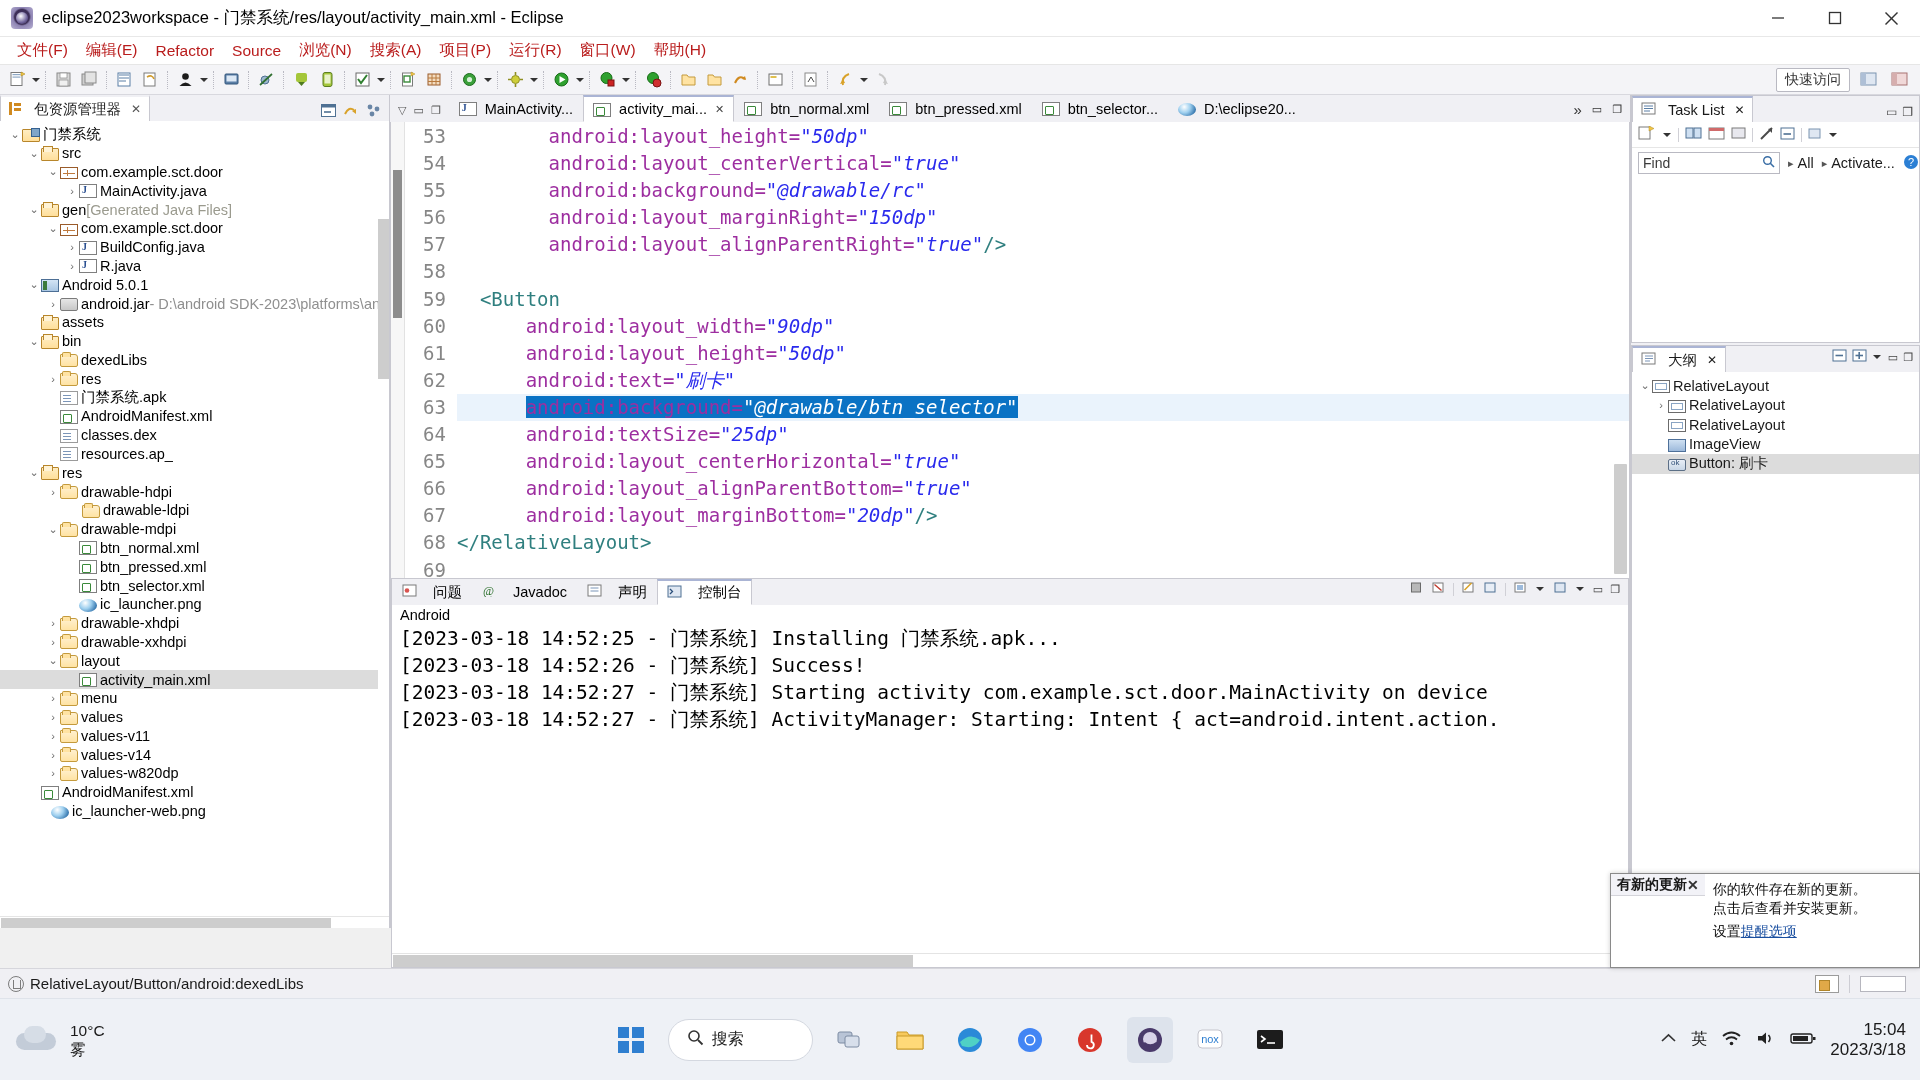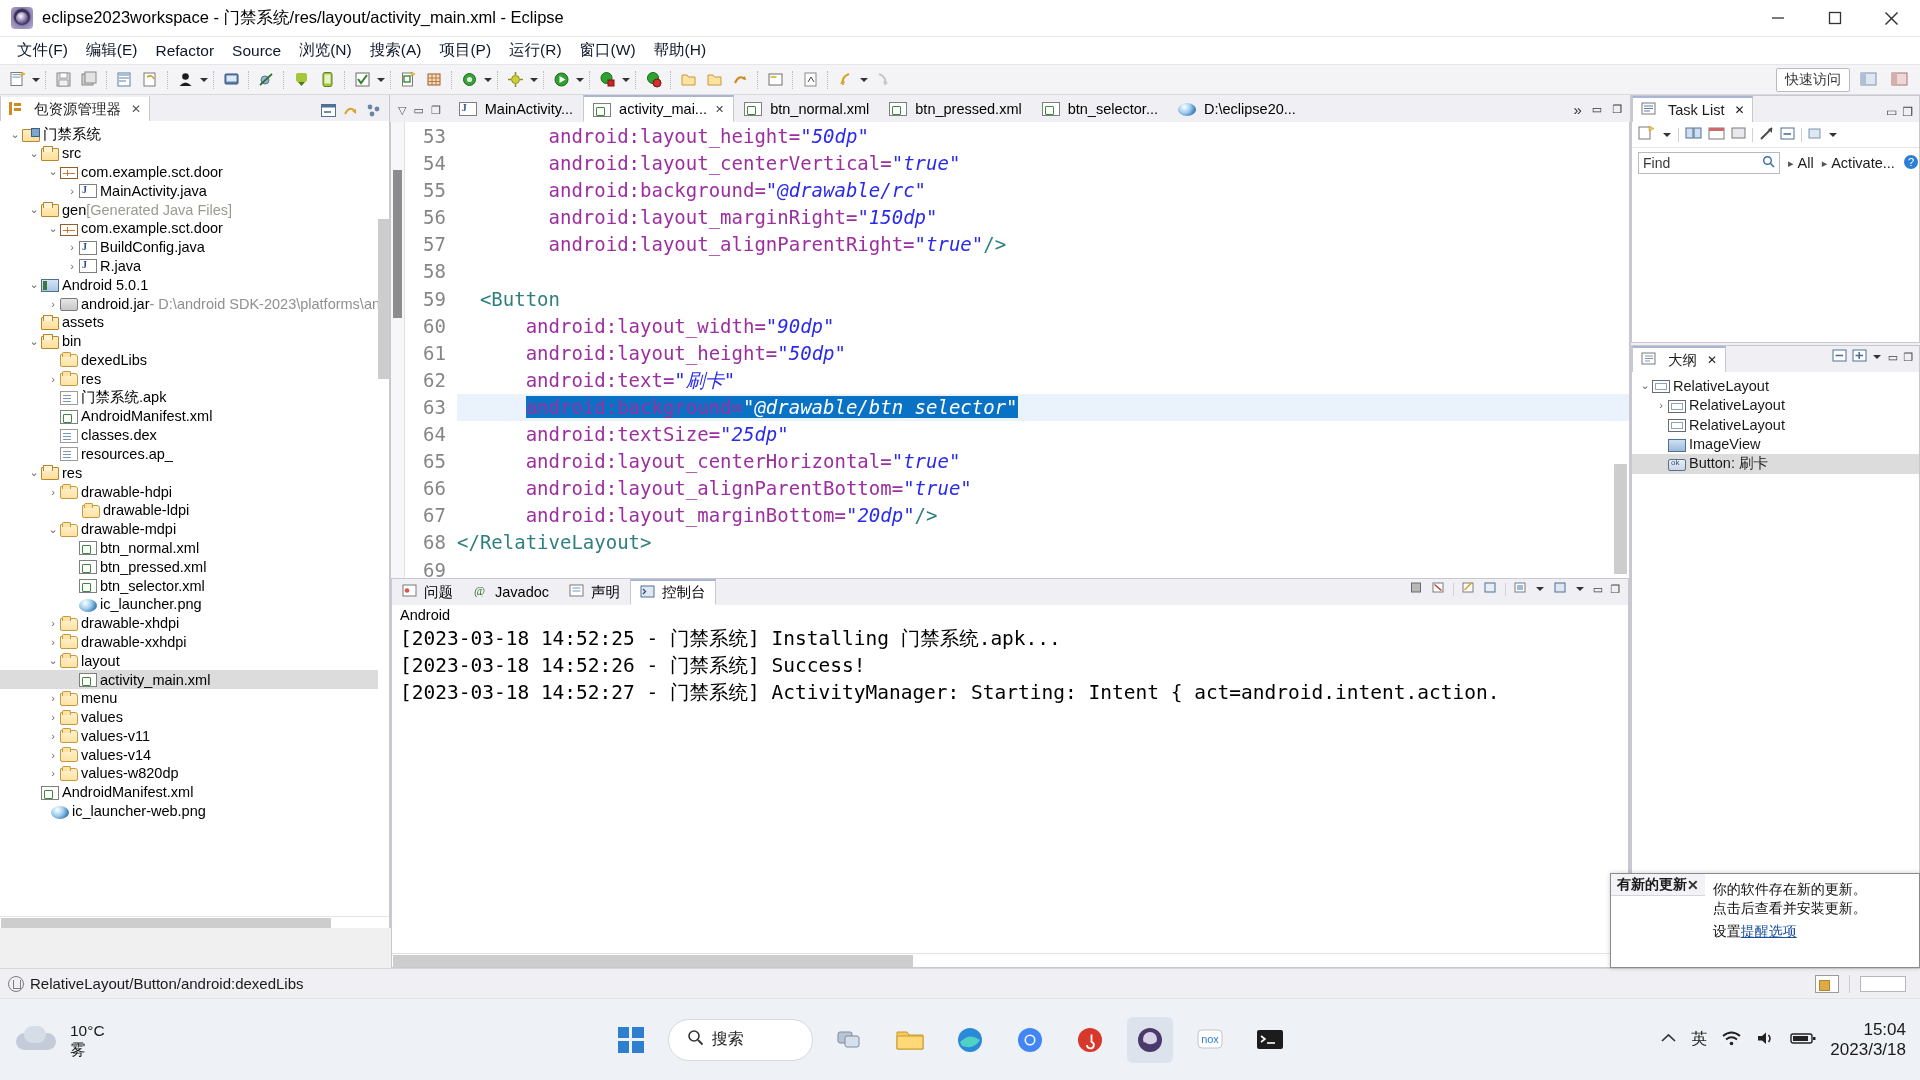--- a/index.html
+++ b/index.html
@@ -31,21 +31,21 @@
   .tb-spacer{flex:1}
   .winbtns{display:flex;height:37px}
   .winbtn{width:57px;height:37px;display:flex;align-items:center;justify-content:center;}
   .winbtn svg{display:block}
 
   
   .menubar {
     height:28px; background:#fff; display:flex; align-items:center;
     padding-left:8px; border-bottom:1px solid #e6e6e6;
   }
-  .menuitem { font-size:15.5px; padding:3px 9px; color:#0f172a; cursor:default; }
+  .menuitem { font-size:15.5px; padding:3px 9px; color:#b91c1c; cursor:default; }
 
   
   .toolbar {
     height:30px; background:#f4f4f7; display:flex; align-items:center;
     border-bottom:1px solid #d8d8de; padding-left:4px; position:relative;
   }
   .tbtn { width:24px;height:24px;display:flex;align-items:center;justify-content:center;margin:0 1px; }
   .tsep { width:1px;height:18px;background:#ccccd4;margin:0 4px;
           border-left:1px dotted #b9b9c2; background:transparent;}
   .tarrow { width:11px;height:24px;display:flex;align-items:center;justify-content:center;}
@@ -159,21 +159,21 @@
   .i-rl{width:14px;height:13px;margin-top:2px;background:#fff;border:1px solid #6b6b6b;}
   .i-rl::after{content:"";position:absolute;inset:2px;border:1px solid #8aa5c4;}
   .i-iv{width:14px;height:13px;margin-top:2px;background:linear-gradient(#cfe0f2,#9dbadb);border:1px solid #4e7099;}
   .i-btn{width:16px;height:12px;margin-top:3px;background:linear-gradient(#e8eef6,#c8d6e6);border:1px solid #5c6f86;border-radius:2px;}
   .i-btn::after{content:"ok";position:absolute;left:2px;top:-2px;font-size:8px;color:#33527a;font-family:"Liberation Sans",sans-serif;}
   .consolewrap{
     position:absolute; left:391px; right:291px; top:578px; bottom:112px;
     background:#fff;border:1px solid #c8c8d0;display:flex;flex-direction:column;
   }
   .ctabbar{height:26px;background:#f0f0f4;display:flex;align-items:flex-end;}
-  .ctab{display:flex;align-items:center;gap:1px;height:26px;padding:0 9px;font-size:14.5px;color:#000;border:1px solid transparent}
+  .ctab{display:flex;align-items:center;gap:10px;height:26px;padding:0 9px;font-size:14.5px;color:#000;border:1px solid transparent}
   .ctab.active{background:#fff;border:1px solid #c8c8d0;border-bottom-color:#fff;border-top:2px solid #aab4d4}
   .ctools{margin-left:auto;display:flex;align-items:center;gap:7px;padding:0 8px 4px 0;color:#444;font-size:13px}
   .clabel{font-size:14.5px;padding:2px 8px;color:#000}
   .clines{flex:1;font-family:"DejaVu Sans Mono", monospace;font-size:19.5px;line-height:27px;
           padding:0 8px;white-space:pre;overflow:hidden;color:#000}
   .chscroll{height:14px;border-top:1px solid #e4e4e4;position:relative;background:#fff}
   .chscroll .bar{position:absolute;left:1px;top:1px;width:520px;height:12px;background:#cdcdcd}
 
   
   .statusbar{
@@ -1012,21 +1012,21 @@
           <svg width="15" height="13">
               <rect x="2" y="2" width="10" height="9" fill="#dfe7f2" stroke="#4f7193"></rect>
             </svg>
         </span>
         <span class="tarrow"></span>
         <span style="font-size:11px">▭</span>
         <span style="font-size:11px">❐</span>
       </div>
     </div>
     <div class="clabel">Android</div>
-    <div class="clines" id="console-lines"><div>[2023-03-18 14:52:25 - 门禁系统] Installing 门禁系统.apk...</div><div>[2023-03-18 14:52:26 - 门禁系统] Success!</div><div>[2023-03-18 14:52:27 - 门禁系统] ActivityManager: Starting: Intent { act=android.intent.action.</div></div>
+    <div class="clines" id="console-lines"><div>[2023-03-18 14:52:25 - 门禁系统] Installing 门禁系统.apk...</div><div>[2023-03-18 14:52:26 - 门禁系统] Success!</div><div>[2023-03-18 14:52:27 - 门禁系统] Starting activity com.example.sct.door.MainActivity on device</div><div>[2023-03-18 14:52:27 - 门禁系统] ActivityManager: Starting: Intent { act=android.intent.action.</div></div>
     <div class="chscroll">
         <div class="bar"></div>
       </div>
   </div>
 
   <div class="statusbar">
     <span class="sb-ico"></span>
     <span>RelativeLayout/Button/android:dexedLibs</span>
     <span class="sb-right">
       <span class="sb-box"></span>

